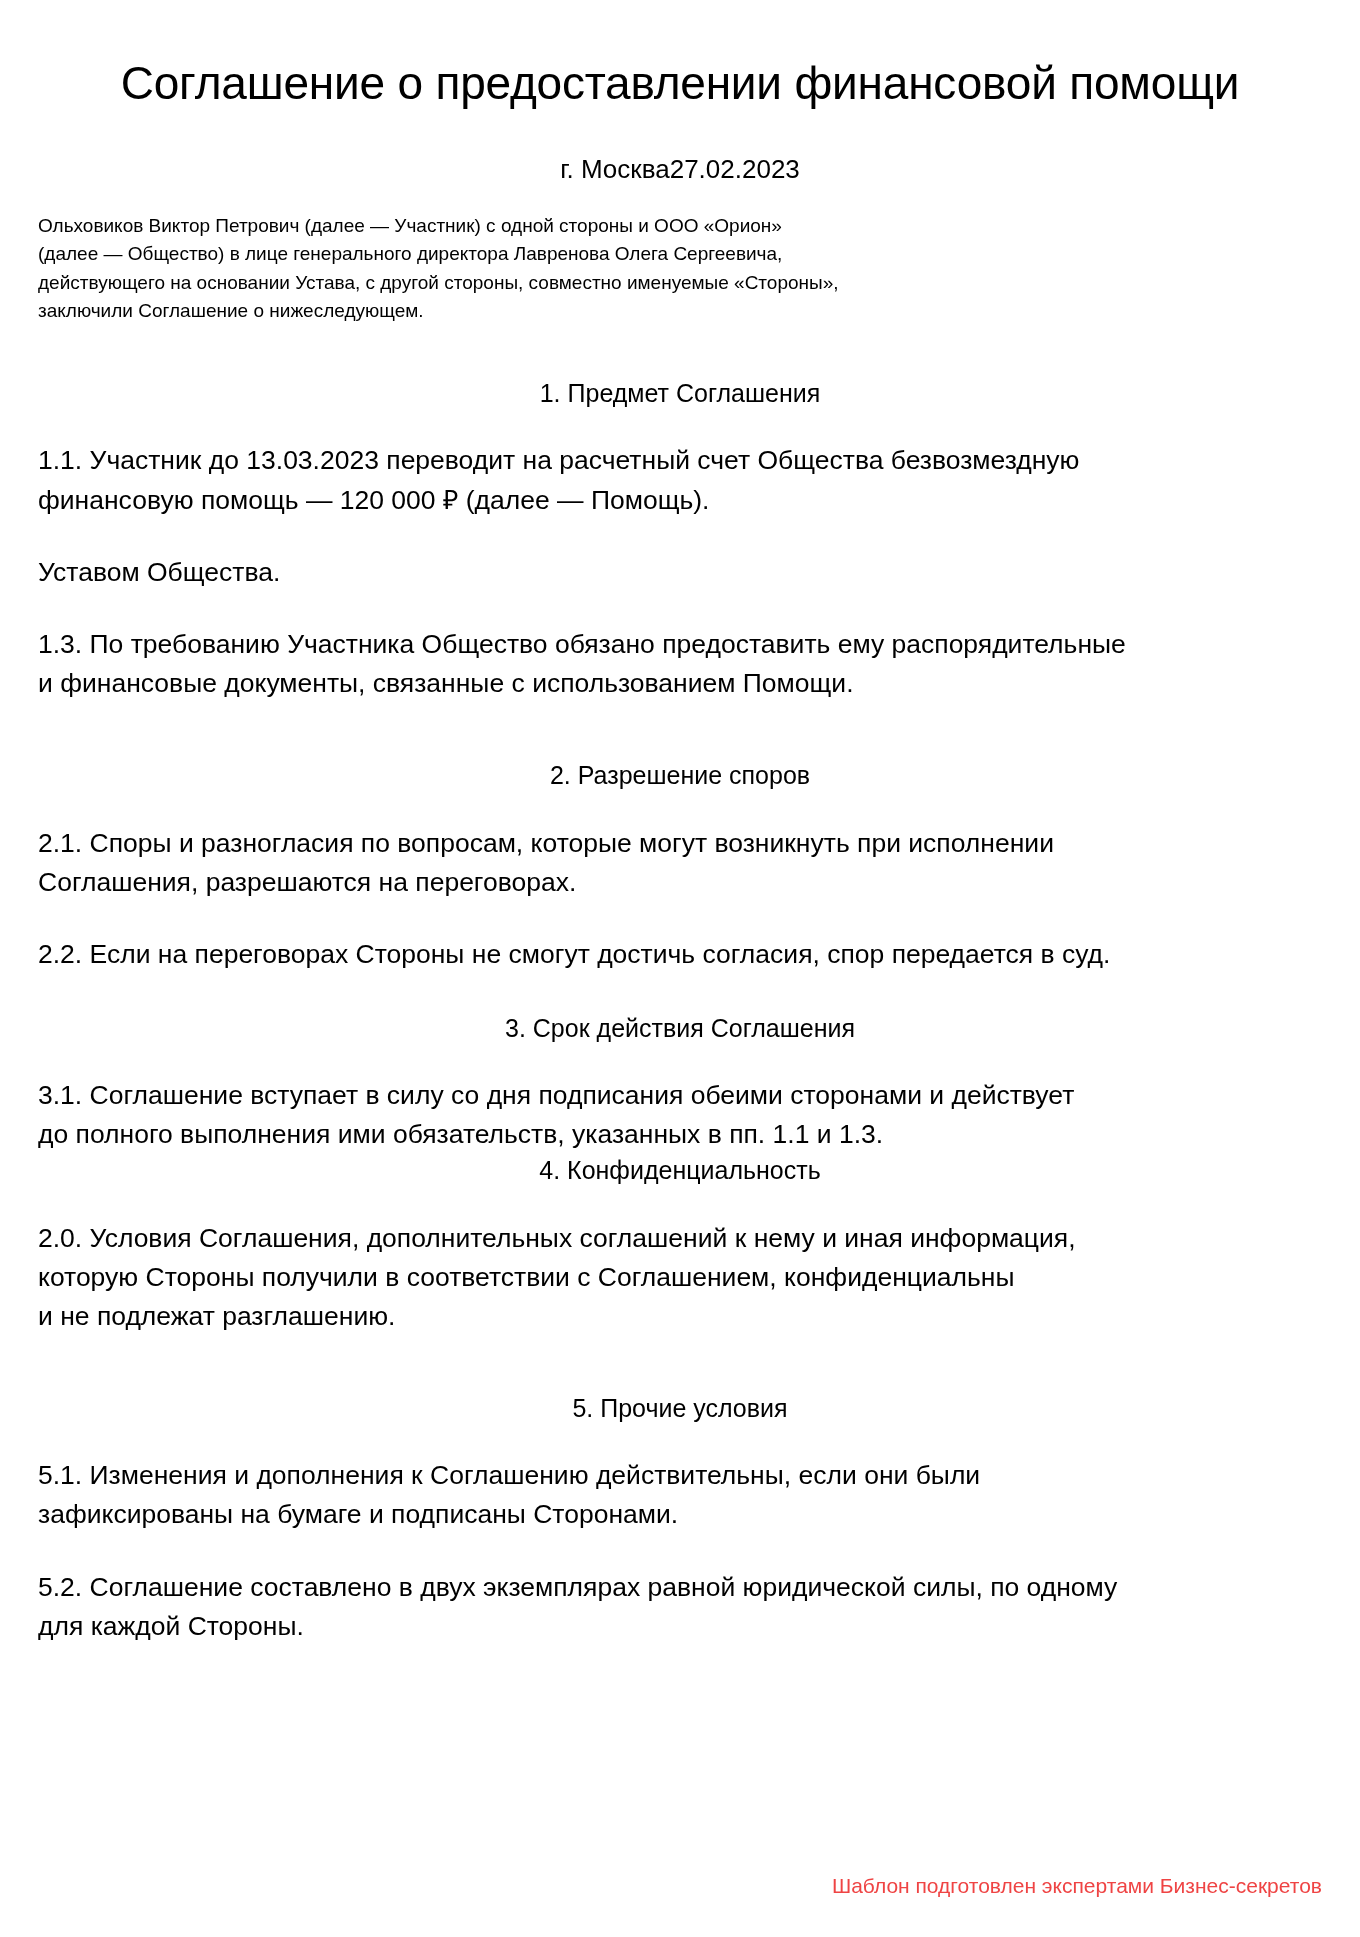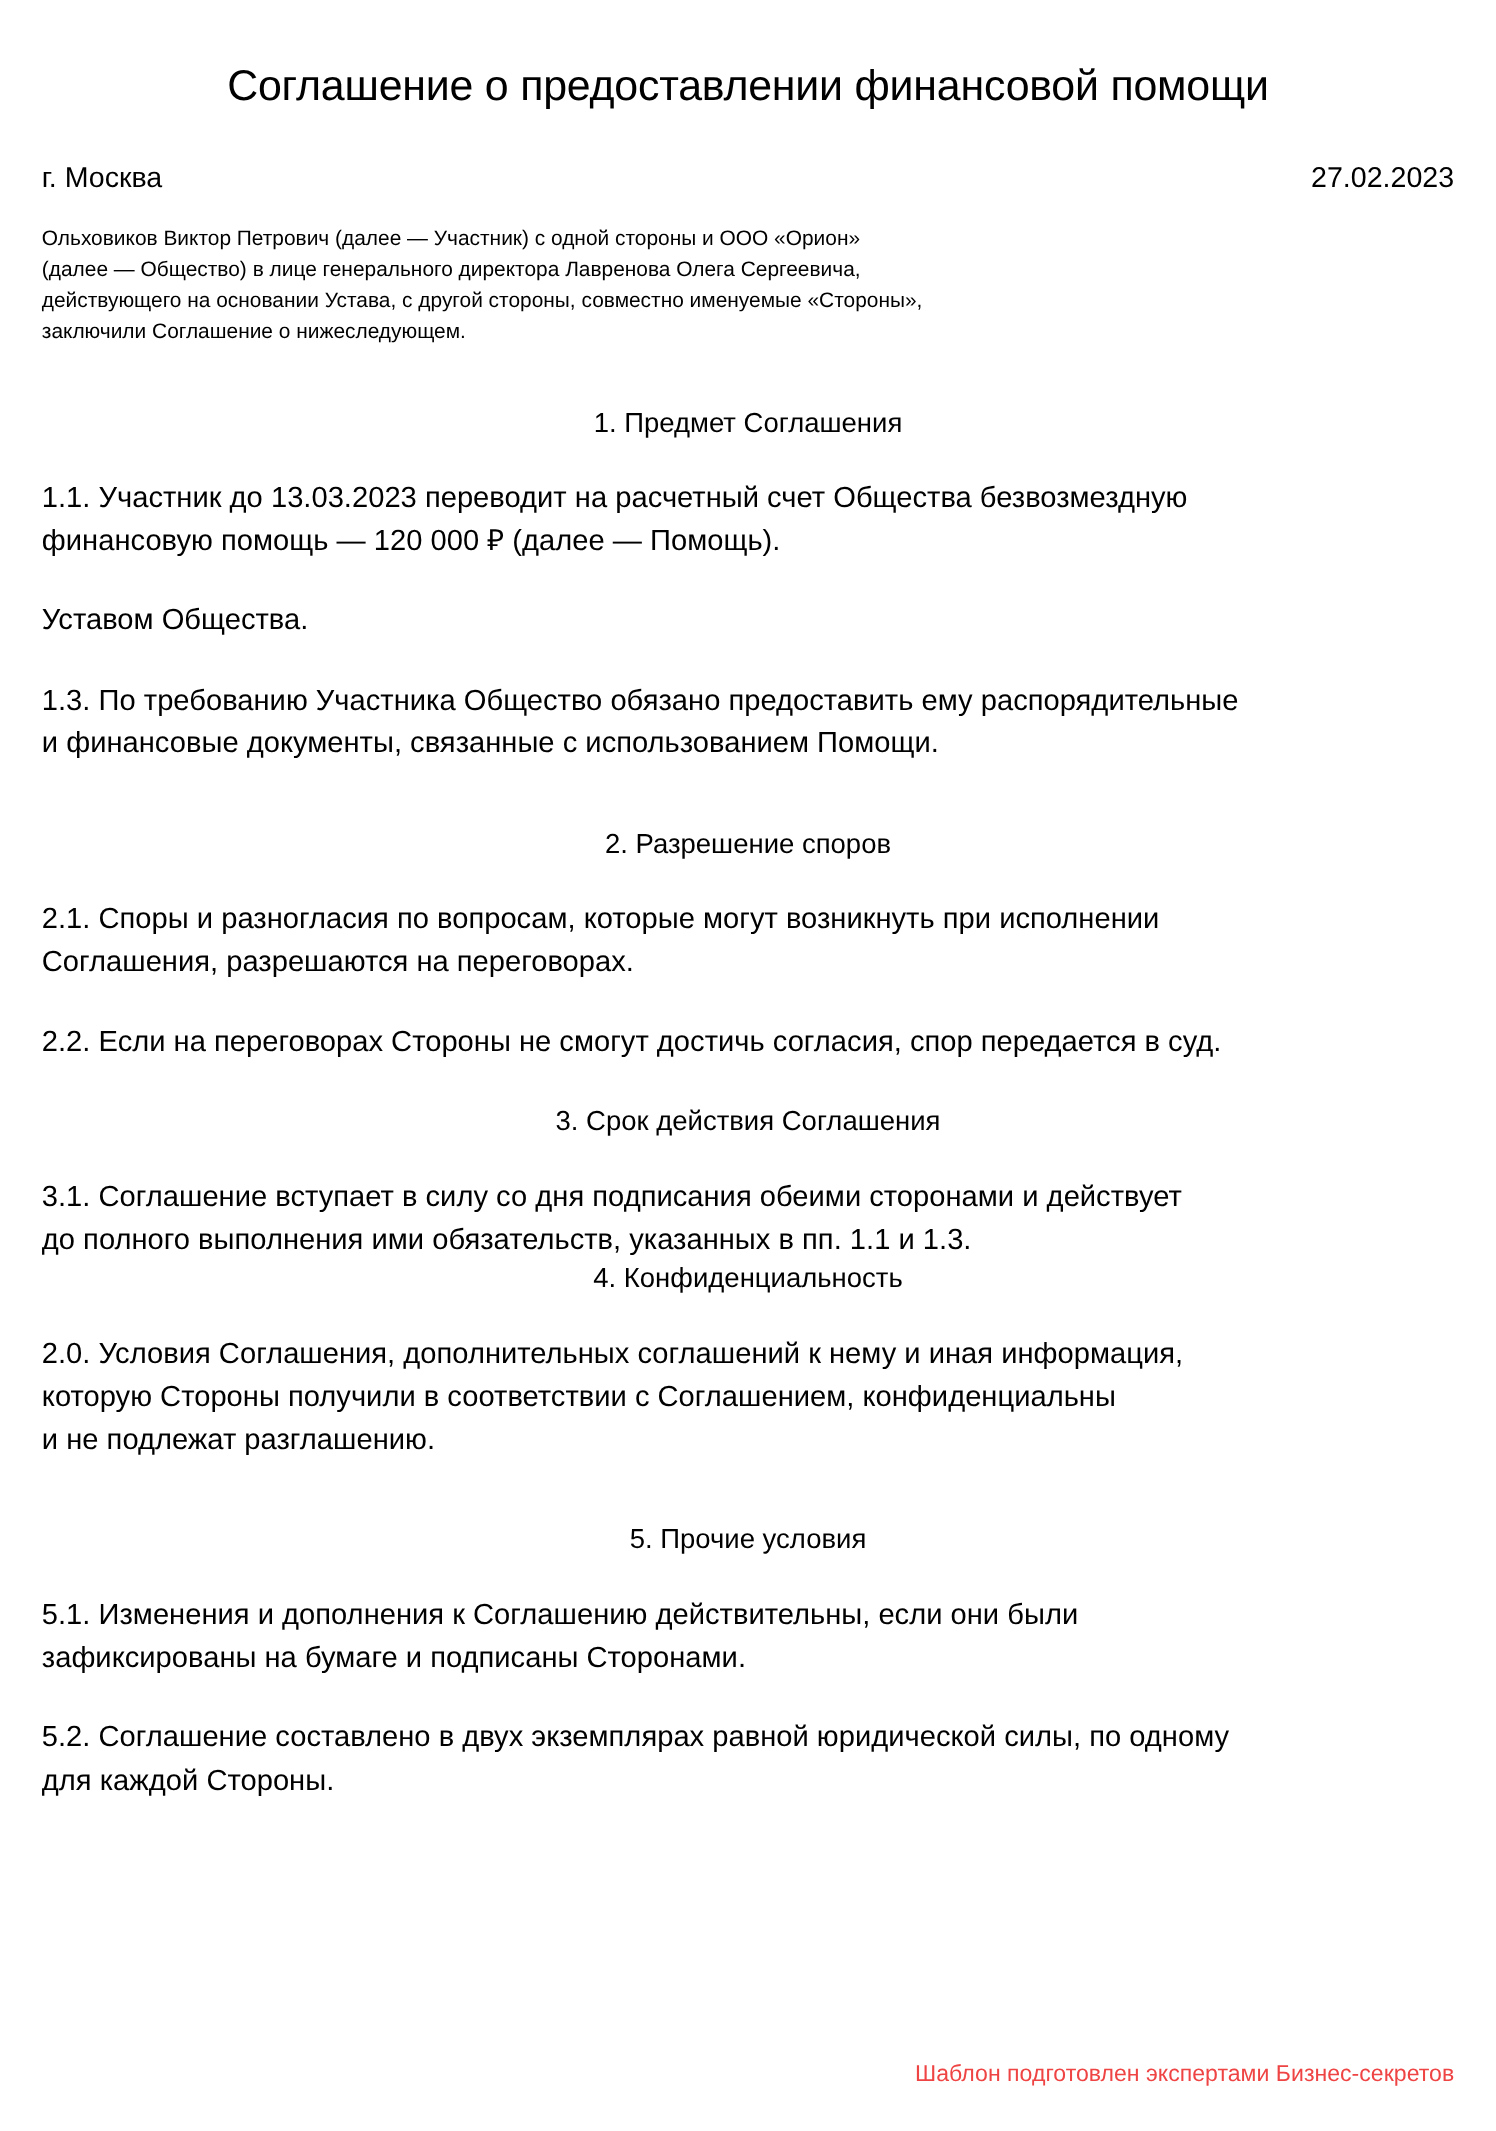--- a/index.html
+++ b/index.html
@@ -17,33 +17,33 @@
     position: relative;
     width: 1360px;
     height: 1937px;
     margin: 0 auto;
     background: #ffffff;
     box-sizing: border-box;
     padding: 0 38px;
     overflow: hidden;
   }
   .doc-title {
-    font-size: 39px;
+    font-size: 46px;
     font-weight: 400;
     line-height: 1.18;
     text-align: center;
     letter-spacing: -0.2px;
     margin: 0;
     padding-top: 56px;
     padding-bottom: 0;
     white-space: nowrap;
   }
   .meta-row {
     display: flex;
-    justify-content: space-between;
+    justify-content: center;
     align-items: baseline;
     font-size: 26px;
     line-height: 1.35;
     margin-top: 42px;
   }
   .meta-city, .meta-date {
     white-space: nowrap;
   }
   .intro {
     font-size: 19px;

